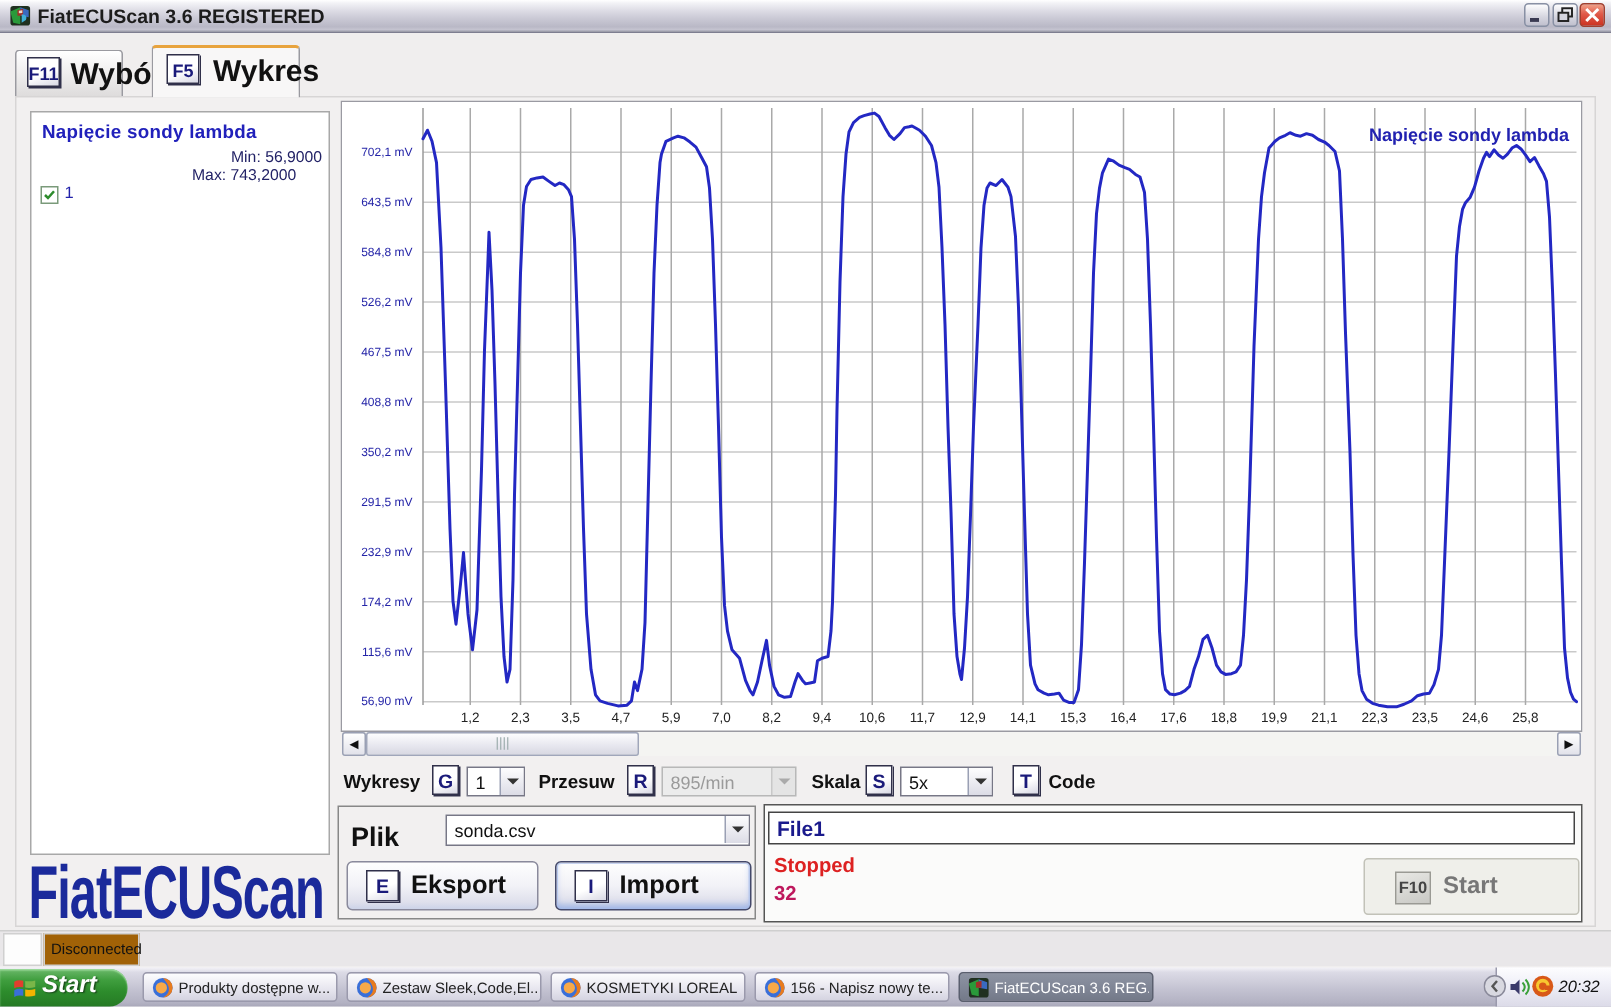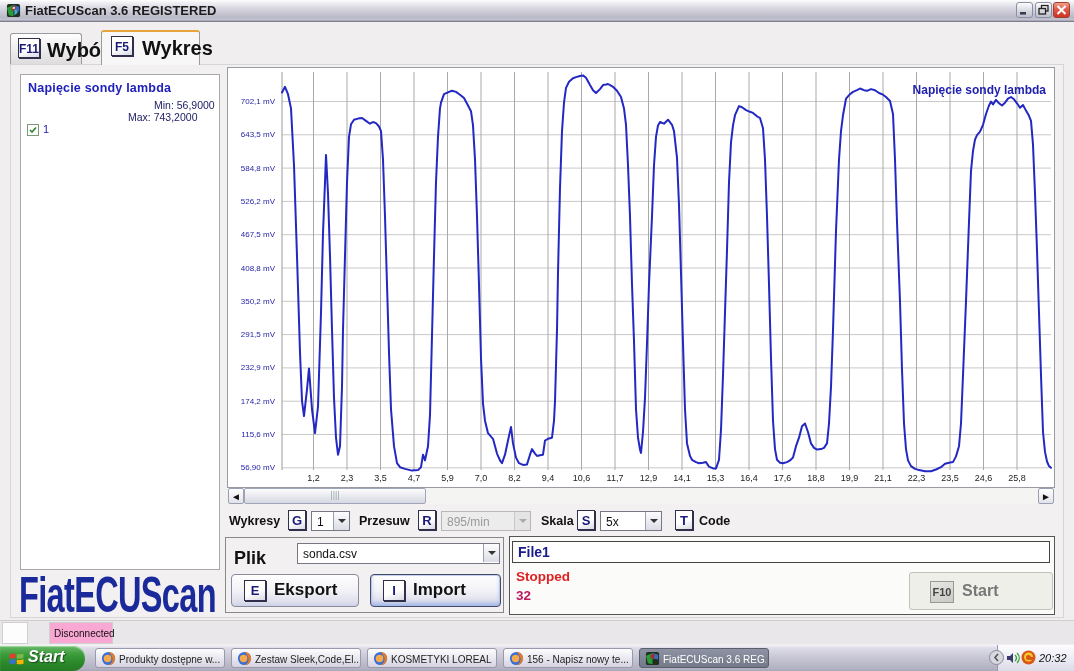--- a/index.html
+++ b/index.html
@@ -62,21 +62,21 @@
 .xpbtn { position:absolute; border:1px solid #8a8a9c; border-radius:4px;
   background:linear-gradient(180deg,#fefefe 0%,#f2f2f7 50%,#dfe0ec 85%,#ccd3e8 100%); }
 .xpbtn .k { position:absolute; left:12px; top:5px; width:22px; height:22px; }
 .xpbtn .k .keycap { width:22px; height:21px; line-height:20px; font-size:13px; }
 .xpbtn .t { position:absolute; left:42px; top:5px; font-size:17px; font-weight:bold; color:#111; }
 
 #logo { position:absolute; left:19px; top:566px; font-size:50px; font-weight:bold; color:#1b2a9b; letter-spacing:-1px; transform:scaleX(0.65); transform-origin:left top; white-space:nowrap; }
 
 #statusbar { position:absolute; left:0px; top:620px; width:1074px; height:24px; background:#e9e7e9; border-top:1px solid #cfcfcf; }
 #st1 { position:absolute; left:2px; top:1px; width:26px; height:22px; background:#fdfdfd; border:1px solid #d0d0d0; }
-#st2 { position:absolute; left:29px; top:1px; width:64px; height:22px; background:#f9a8d4; border:1px solid #d0d0d0;margin-left:20px; }
+#st2 { position:absolute; left:29px; top:1px; width:64px; height:22px; background:#a16207; border:1px solid #d0d0d0; }
 #st2 span { position:absolute; left:4px; top:5px; font-size:10px; color:#111; }
 
 #taskbar { position:absolute; left:0px; top:645px; width:1074px; height:26px;
   background:linear-gradient(180deg,#f4f3f8 0%,#dcdbe6 12%,#c4c3d2 55%,#b3b2c3 90%,#a9a8ba 100%); }
 #startcap { position:absolute; left:0; top:1px; width:85px; height:25px; border-radius:0 12px 12px 0;
   background:linear-gradient(180deg,#6bb86a 0%,#3f9e3e 30%,#2d8c2c 60%,#257a24 100%); box-shadow:inset 0 1px 1px #9fdc9e; }
 #startcap .flag { position:absolute; left:8px; top:4px; width:17px; height:17px; }
 #startcap .st { position:absolute; left:28px; top:2px; font-size:16px; font-style:italic; font-weight:bold; color:#fff; text-shadow:1px 1px 1px #1a4a1a; }
 .taskbtn { position:absolute; top:3px; height:20px; width:130px; border-radius:3px;
   background:linear-gradient(180deg,#fdfdfe,#e6e5ee 60%,#d4d3e0); border:1px solid #9a99ac; }

